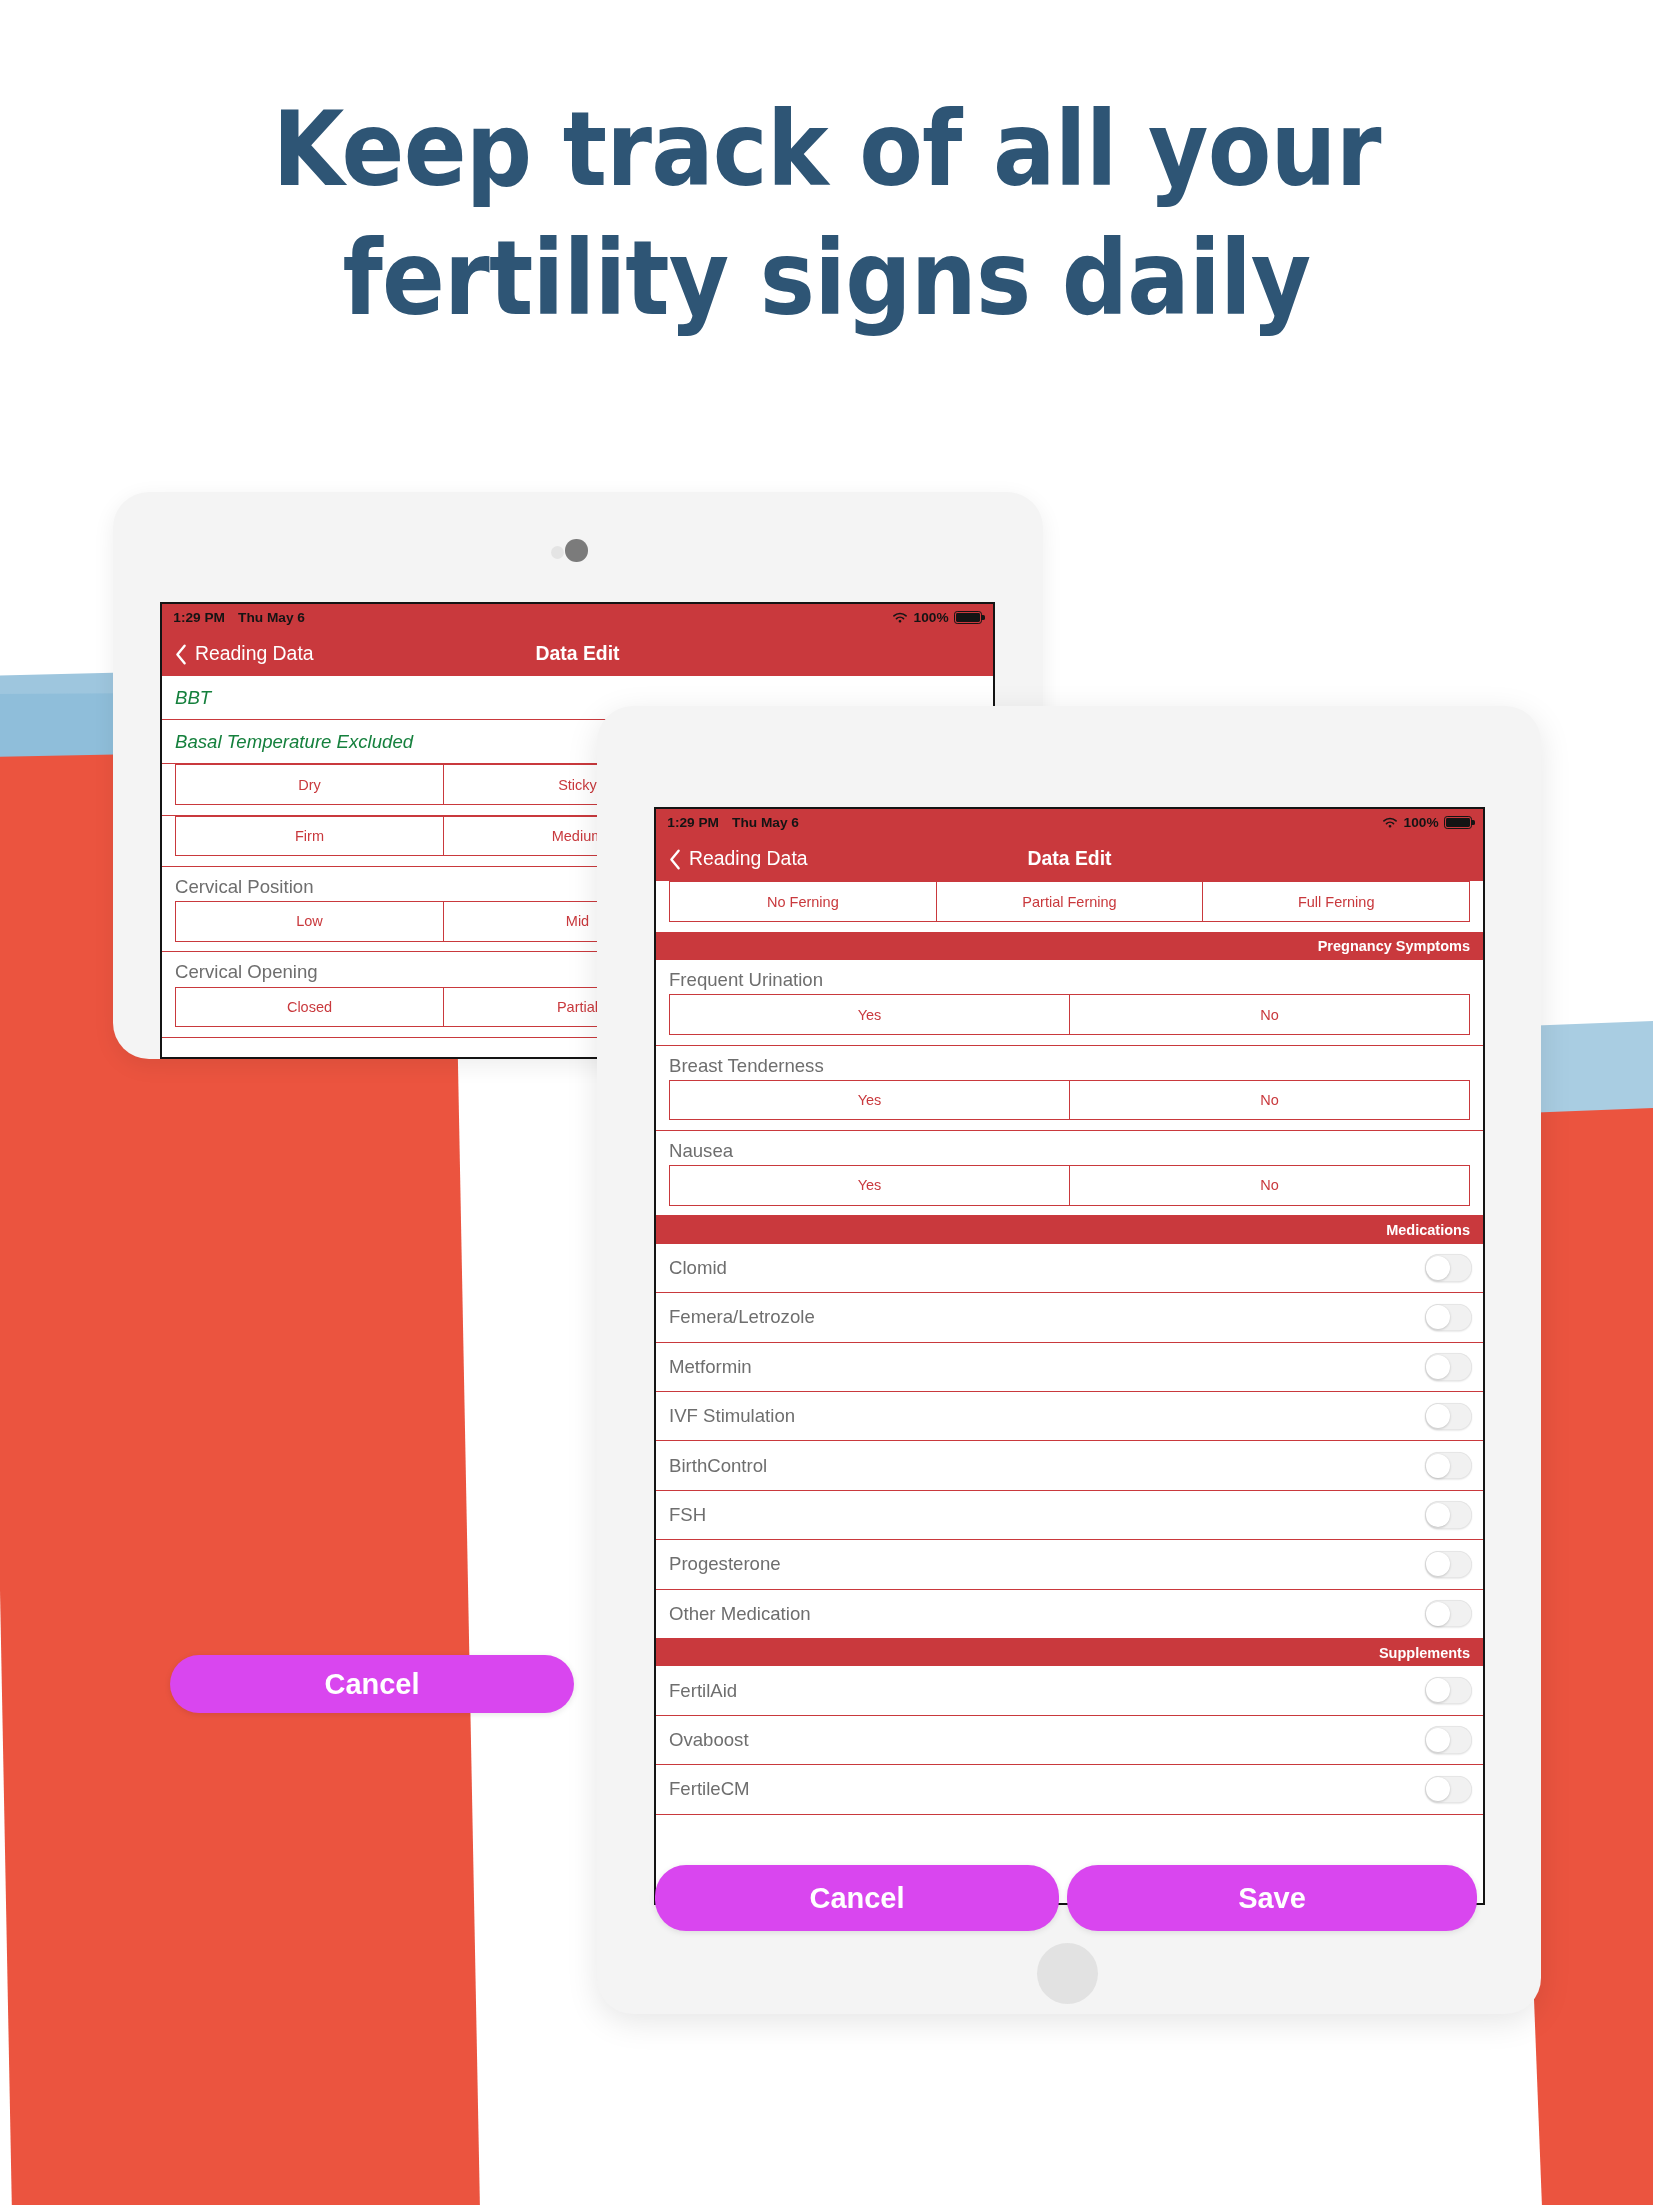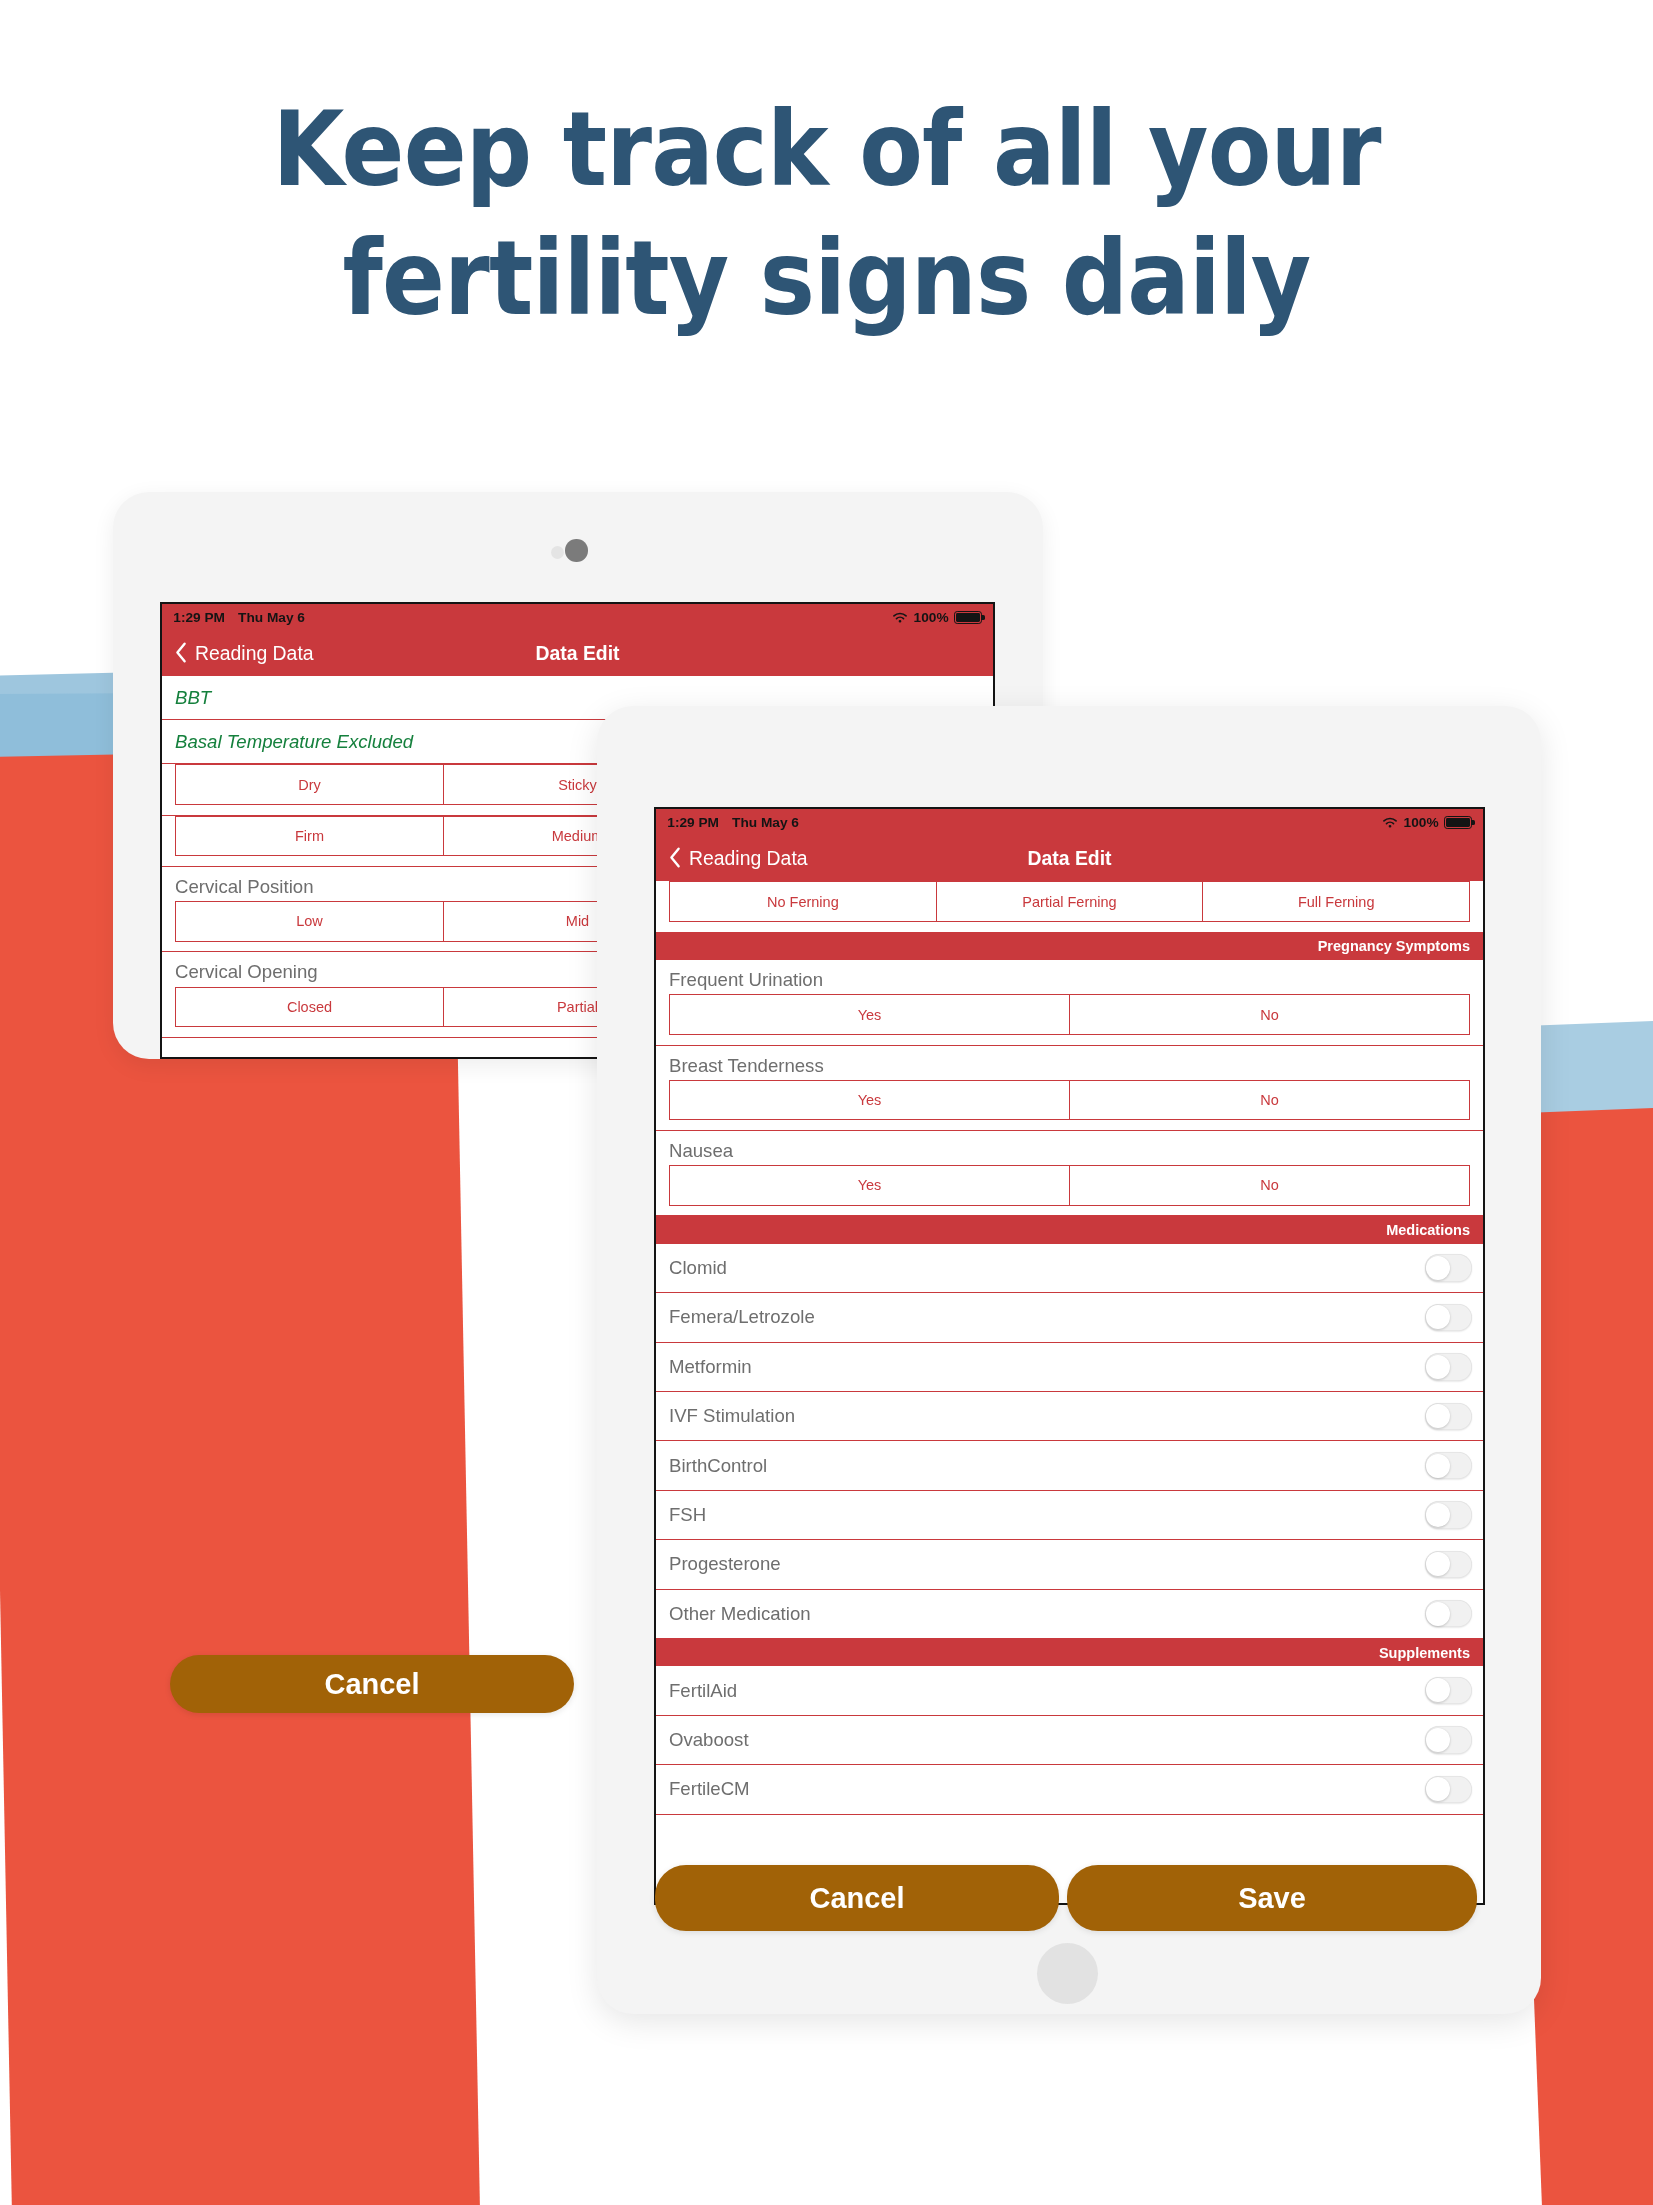--- a/index.html
+++ b/index.html
@@ -124,21 +124,21 @@
     content:""; position:absolute; right:-4px; top:3.2px;
     width:2.4px; height:4.8px; background:#141414; border-radius:0 1.6px 1.6px 0;
   }
 
   
   .navbar {
     background:#C9393D; color:#fff;
     height:45px; display:flex; align-items:center;
     position:relative; padding:0 13px;
   }
-  .nav-back { display:flex; align-items:flex-start; gap:8px; font-size:19.4px; }
+  .nav-back { display:flex; align-items:flex-end; gap:8px; font-size:19.4px; }
   .chev { width:12px; height:21px; display:block; }
   .nav-title {
     position:absolute; left:0; right:0; text-align:center;
     font-size:19.4px; font-weight:bold; pointer-events:none;
   }
 
   
   .scroll { background:#fff; }
   .row {
     border-bottom:1.2px solid #C9393D;
@@ -184,21 +184,21 @@
   }
   .toggle:after {
     content:""; position:absolute; left:1.6px; top:1.6px;
     width:24px; height:24px; border-radius:50%;
     background:#fff; box-shadow:0 0.8px 2.4px rgba(0,0,0,0.22);
   }
 
   
   .btn-overlay {
     position:absolute; z-index:40;
-    background:#a16207; color:#fff;
+    background:#d946ef; color:#fff;
     border-radius:31px;
     display:flex; align-items:center; justify-content:center;
     font-size:29px; font-weight:bold;
     box-shadow:0 1.6px 6.5px rgba(0,0,0,0.10);
   }
   .btn-cancel-back { left:170px; top:1655px; width:404px; height:58px; }
   .btn-cancel-front{ left:655px; top:1865px; width:404px; height:66px; }
   .btn-save-front  { left:1067px; top:1865px; width:410px; height:66px; }
 </style>
 </head>

